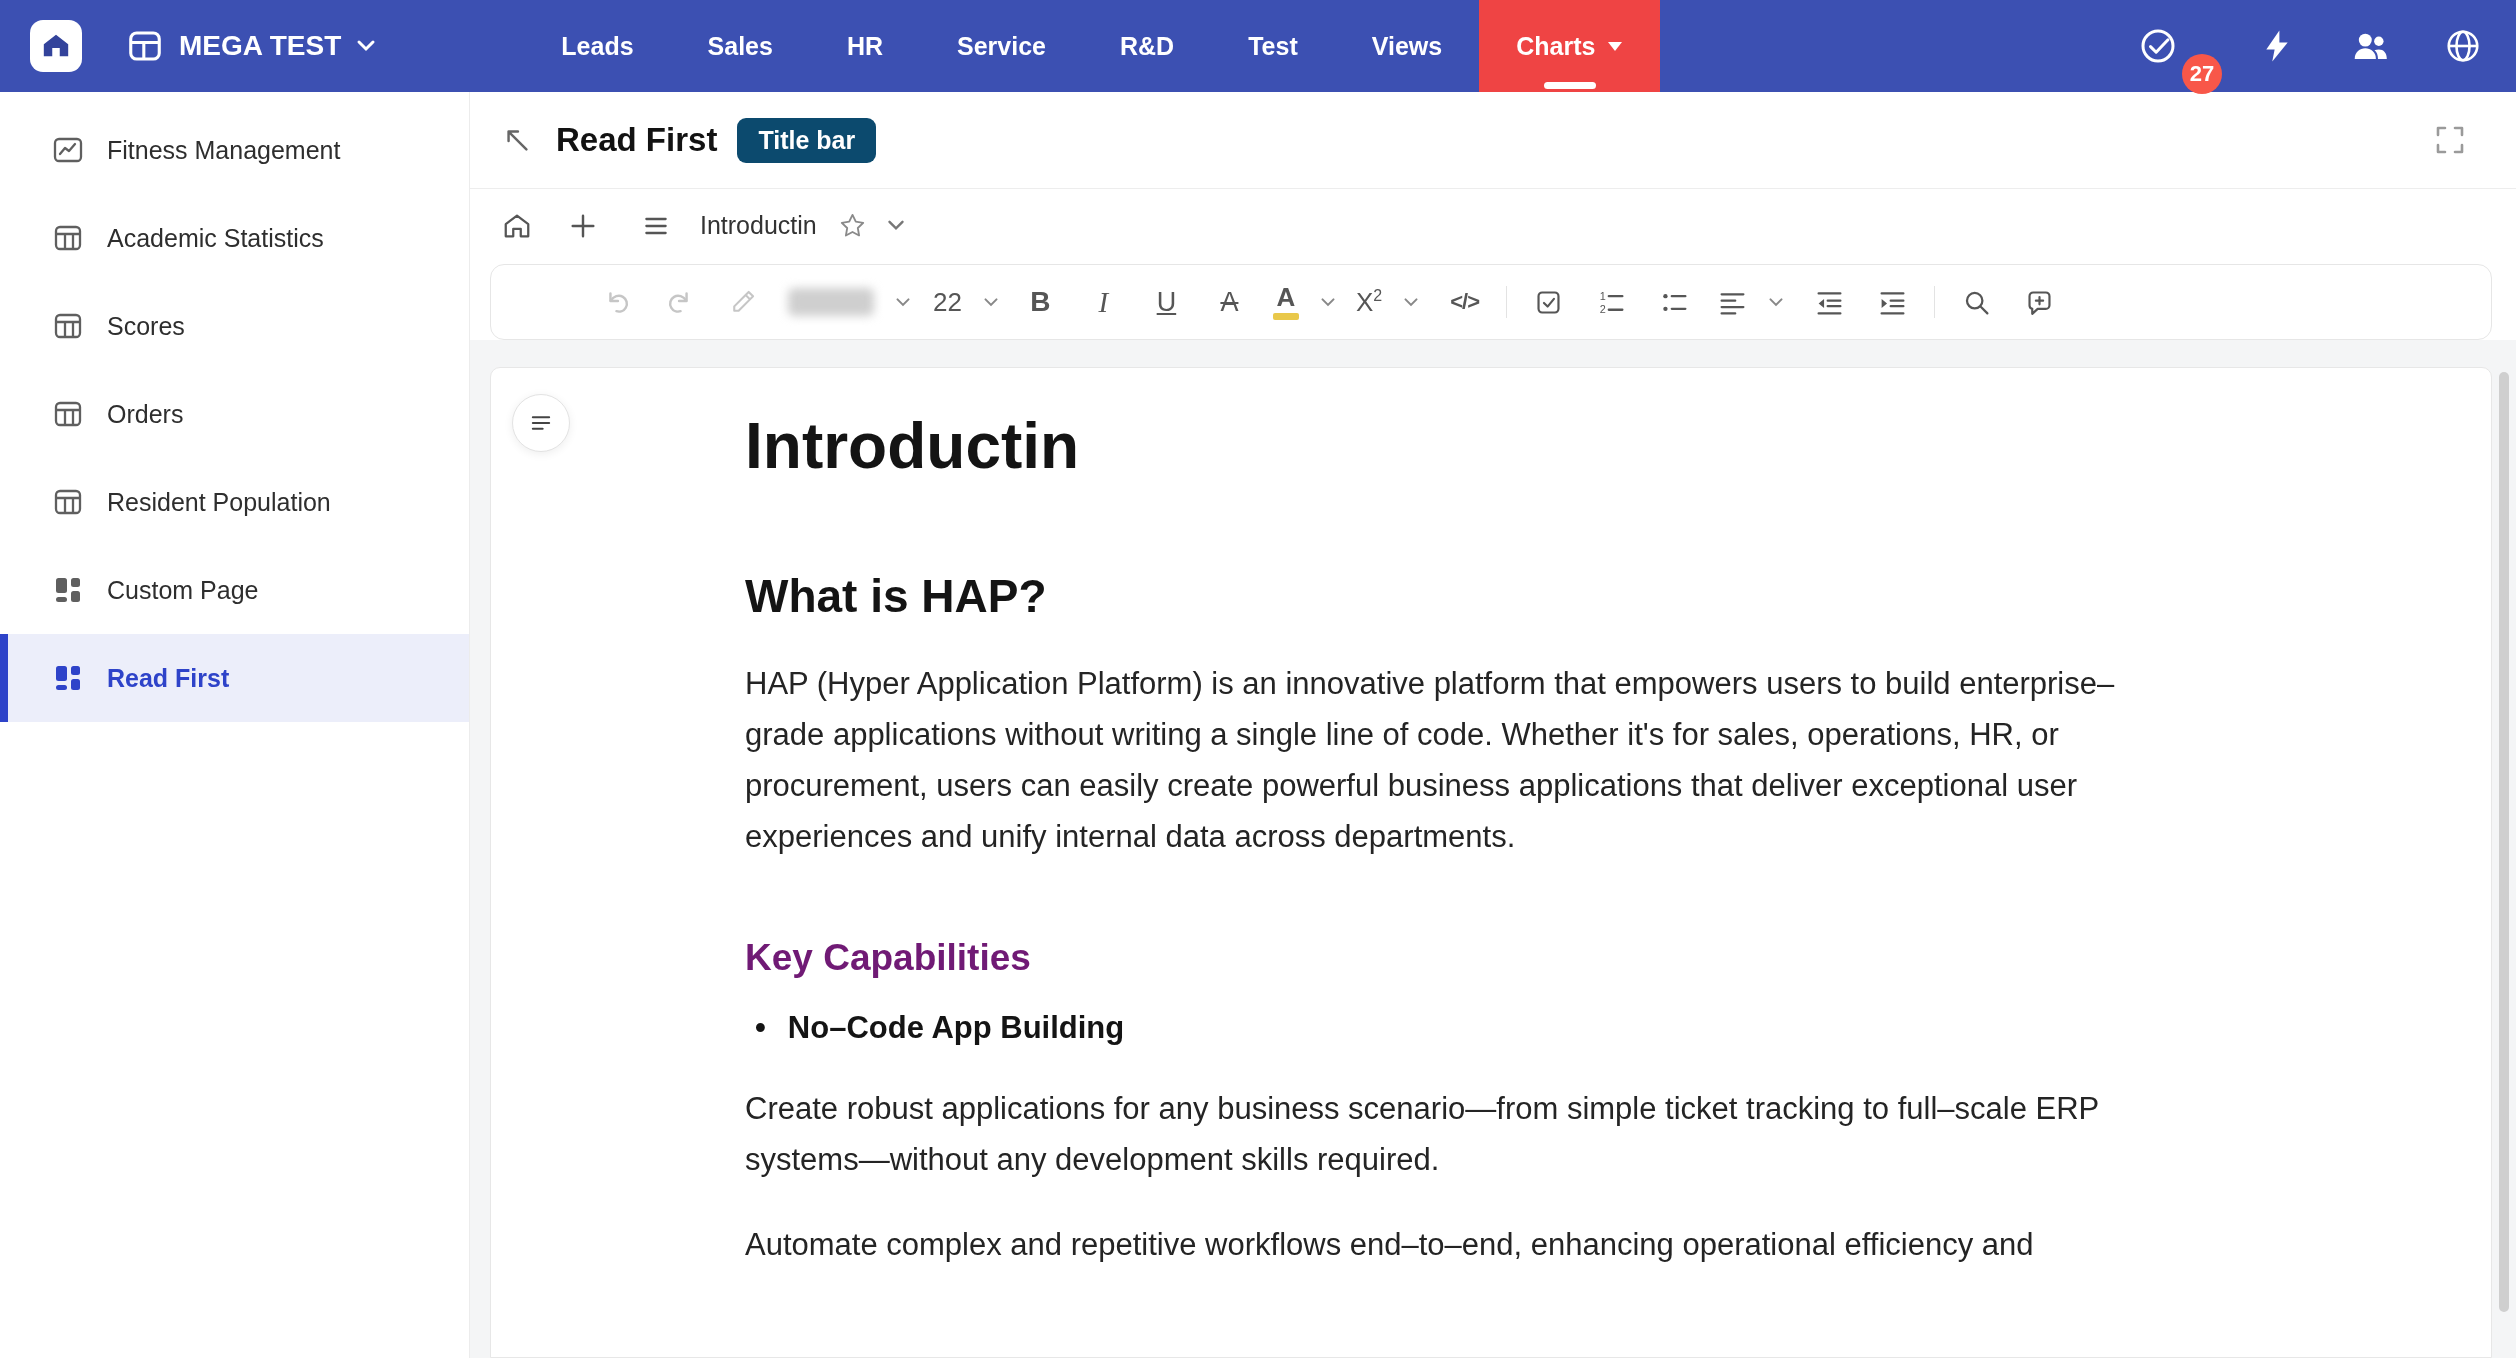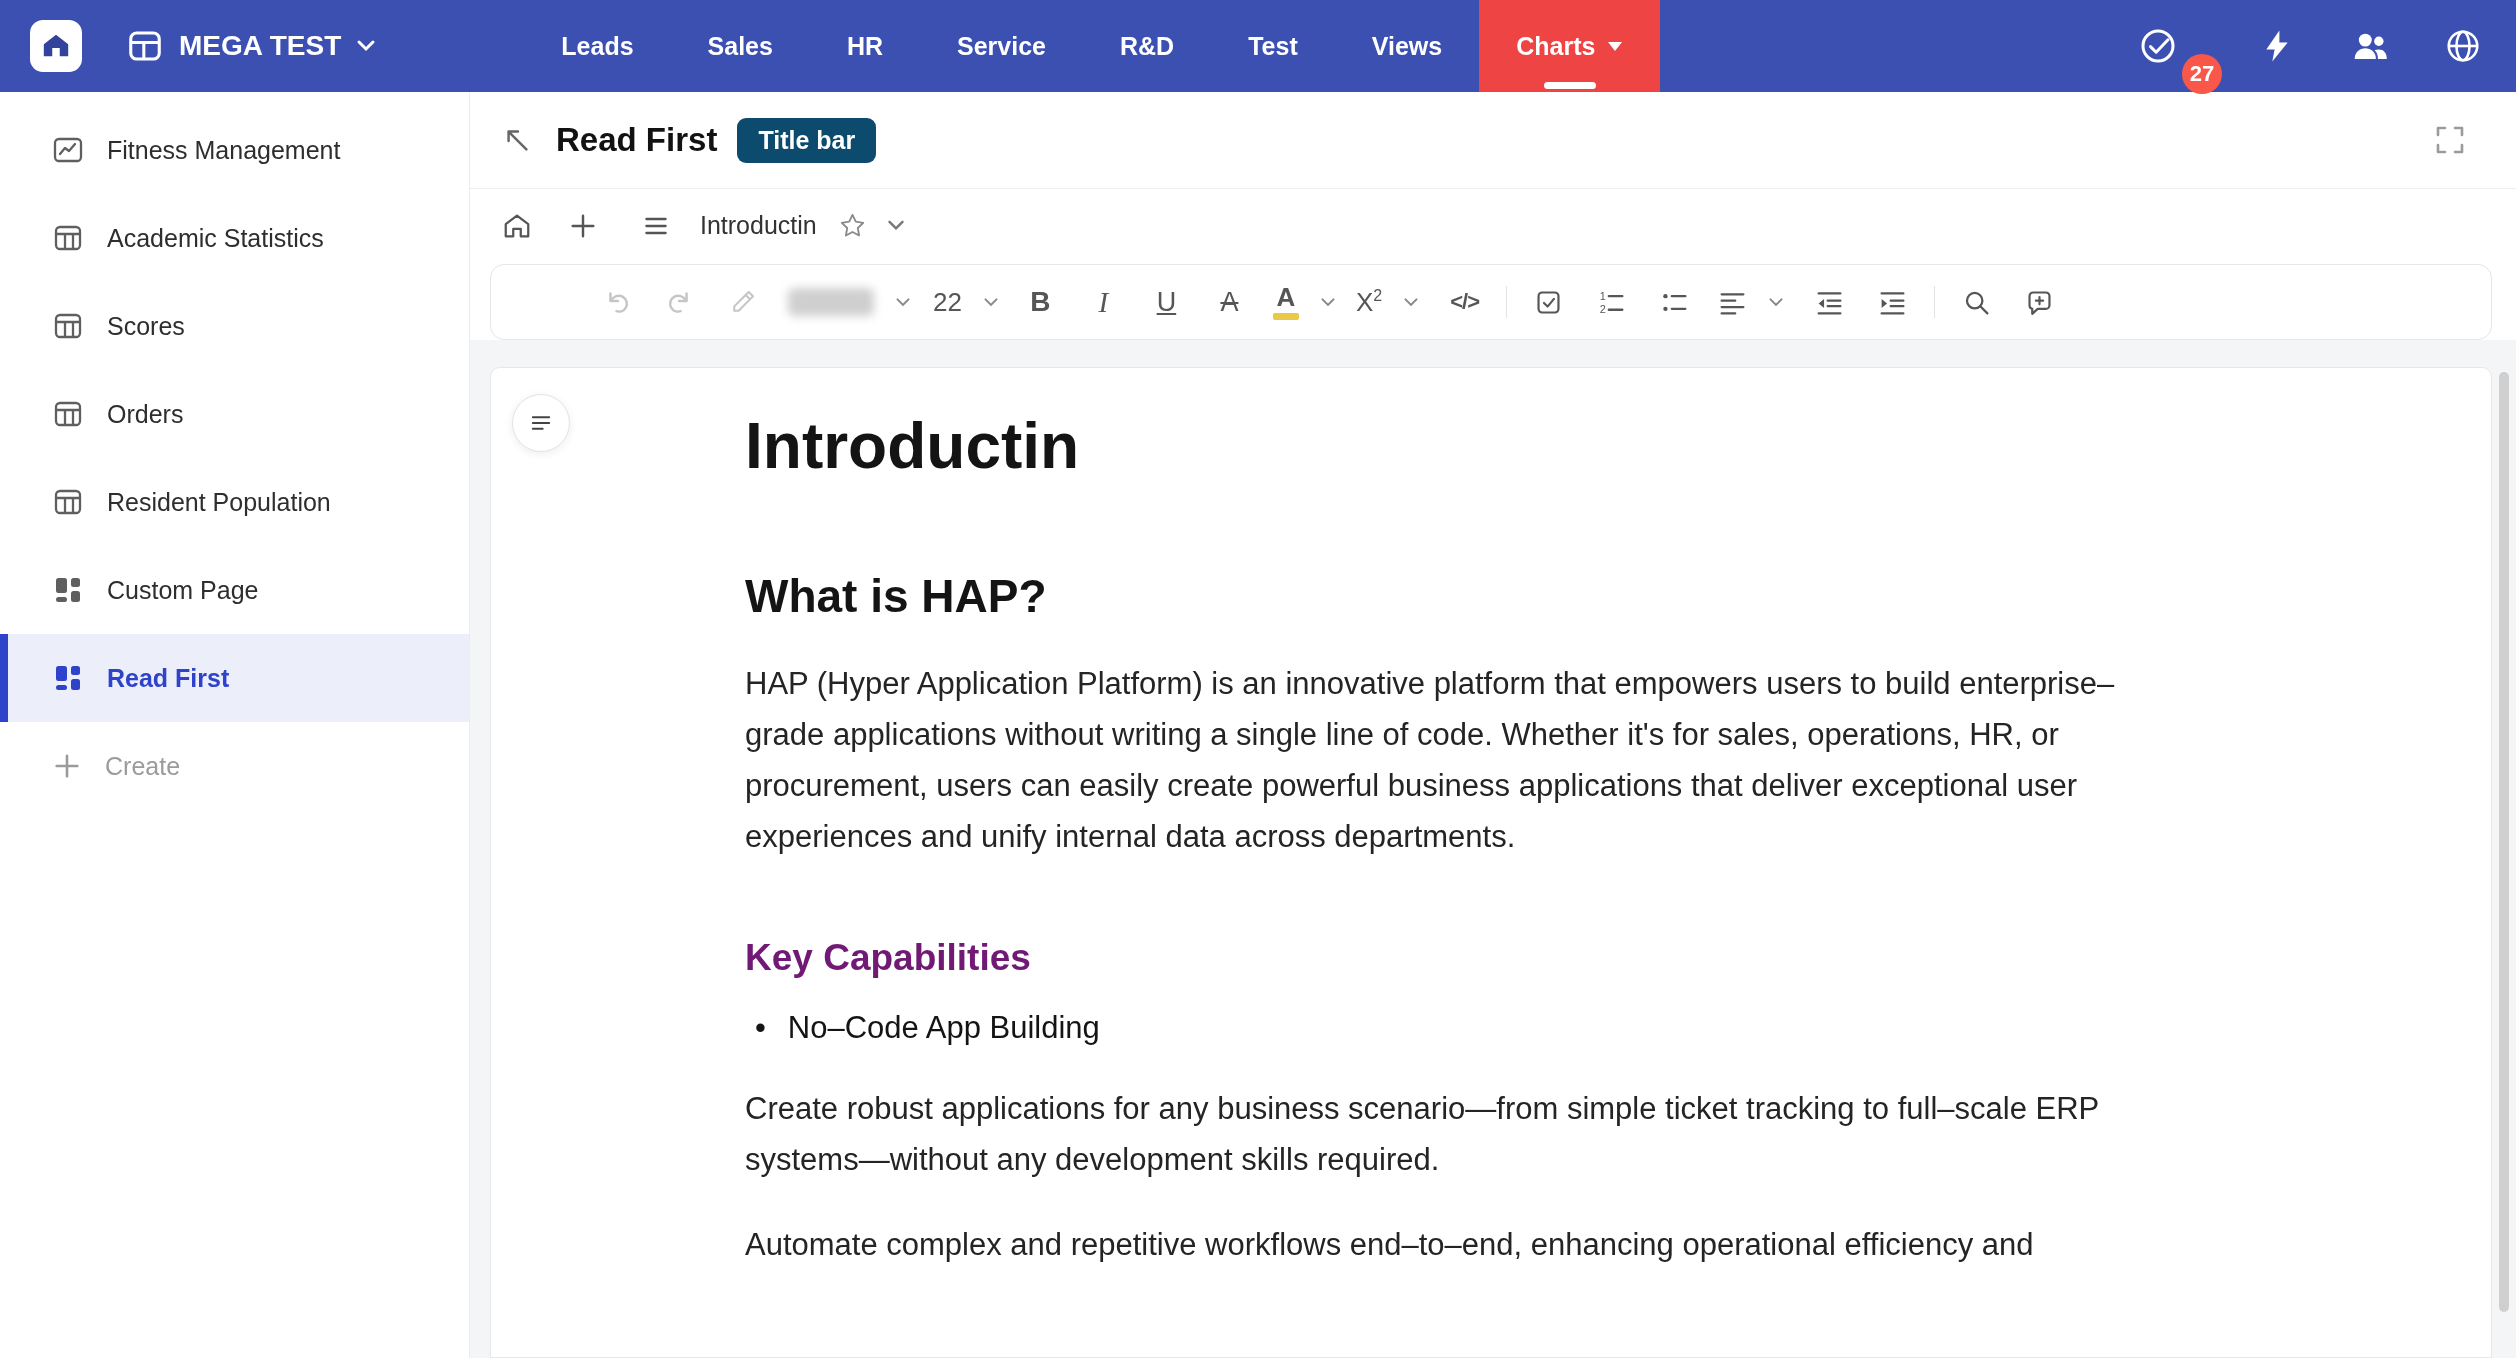--- a/index.html
+++ b/index.html
@@ -58,21 +58,21 @@
 
   
   .doc-area { flex:1; min-height:0; background:#f4f5f6; padding:27px 24px 0 20px; position:relative; }
   .doc-card { background:#fff; border:1px solid #e7e7e7; border-radius:10px 10px 0 0; height:100%; position:relative; overflow:hidden; }
   .outline-btn { position:absolute; left:21px; top:26px; width:58px; height:58px; border-radius:50%; background:#fff; border:1px solid #e3e3e3; box-shadow:0 2px 10px rgba(0,0,0,.07); display:flex; align-items:center; justify-content:center; cursor:pointer; }
   .doc-content { padding:40px 330px 0 254px; }
   .doc-content h1 { font-size:64px; font-weight:700; color:#141414; line-height:1.2; }
   .doc-content h2 { font-size:46px; font-weight:700; color:#141414; margin-top:84px; line-height:1.2; }
   .doc-content h3 { font-size:37px; font-weight:700; color:#701a75; margin-top:74px; line-height:1.2; }
   .doc-content p { font-size:31px; line-height:51px; color:#242424; margin-top:34px; }
-  .bullet-line { display:flex; align-items:baseline; margin-top:28px; font-size:31px; font-weight:400; color:#141414; line-height:1.3; }
+  .bullet-line { display:flex; align-items:baseline; margin-top:28px; font-size:31px; font-weight:700; color:#141414; line-height:1.3; }
   .bullet-line::before { content:"•"; margin:0 22px 0 10px; font-size:31px; }
   .scroll-thumb { position:absolute; right:7px; top:32px; width:10px; height:940px; background:#cfcfcf; border-radius:5px; cursor:pointer; }
 </style>
 </head>
 <body>
 
 <header class="topnav">
   <div class="home-btn">
     <svg width="30" height="30" viewBox="0 0 32 32">
         <path d="M16 4 L3 14 v13 h9 v-9 h8 v9 h9 V14 Z" fill="#33439B"></path>
@@ -185,26 +185,20 @@
       <span>Custom Page</span>
     </div>
     <div class="side-item active">
       <svg width="32" height="32" viewBox="0 0 32 32" fill="#2E43C9">
           <rect x="4" y="4" width="11" height="15" rx="2.5"></rect>
           <rect x="19" y="4" width="9" height="9" rx="2.5"></rect>
           <rect x="4" y="23" width="11" height="5" rx="2.5"></rect>
           <rect x="19" y="17" width="9" height="11" rx="2.5"></rect>
         </svg>
       <span>Read First</span>
-    </div>
-    <div class="side-item create">
-      <svg width="30" height="30" viewBox="0 0 32 32" stroke="#9b9b9b" stroke-width="2.8" stroke-linecap="round">
-          <path d="M16 5 v22 M5 16 h22"></path>
-        </svg>
-      <span>Create</span>
     </div>
   </aside>
 
   <section class="content">
 
     <div class="title-bar">
       <svg width="30" height="30" viewBox="0 0 32 32" fill="none" stroke="#666" stroke-width="2.6" stroke-linecap="round" stroke-linejoin="round">
           <path d="M26 26 L7 7 M7 17 V7 h10"></path>
         </svg>
       <span class="tb-title">Read First</span>

